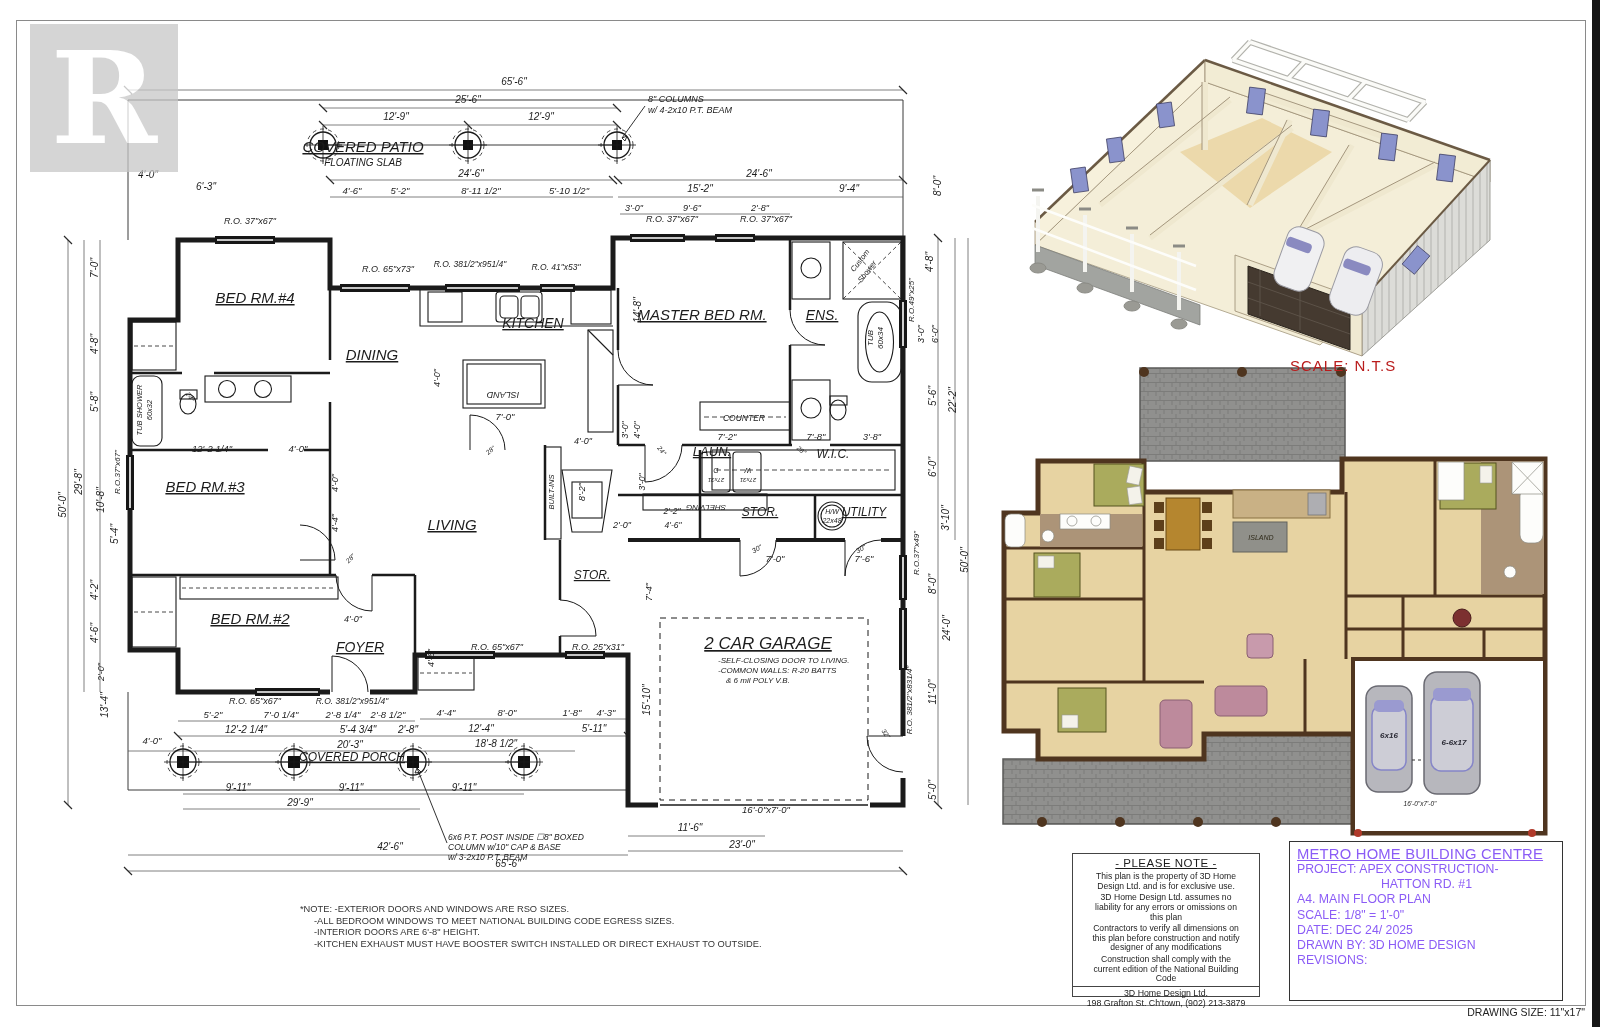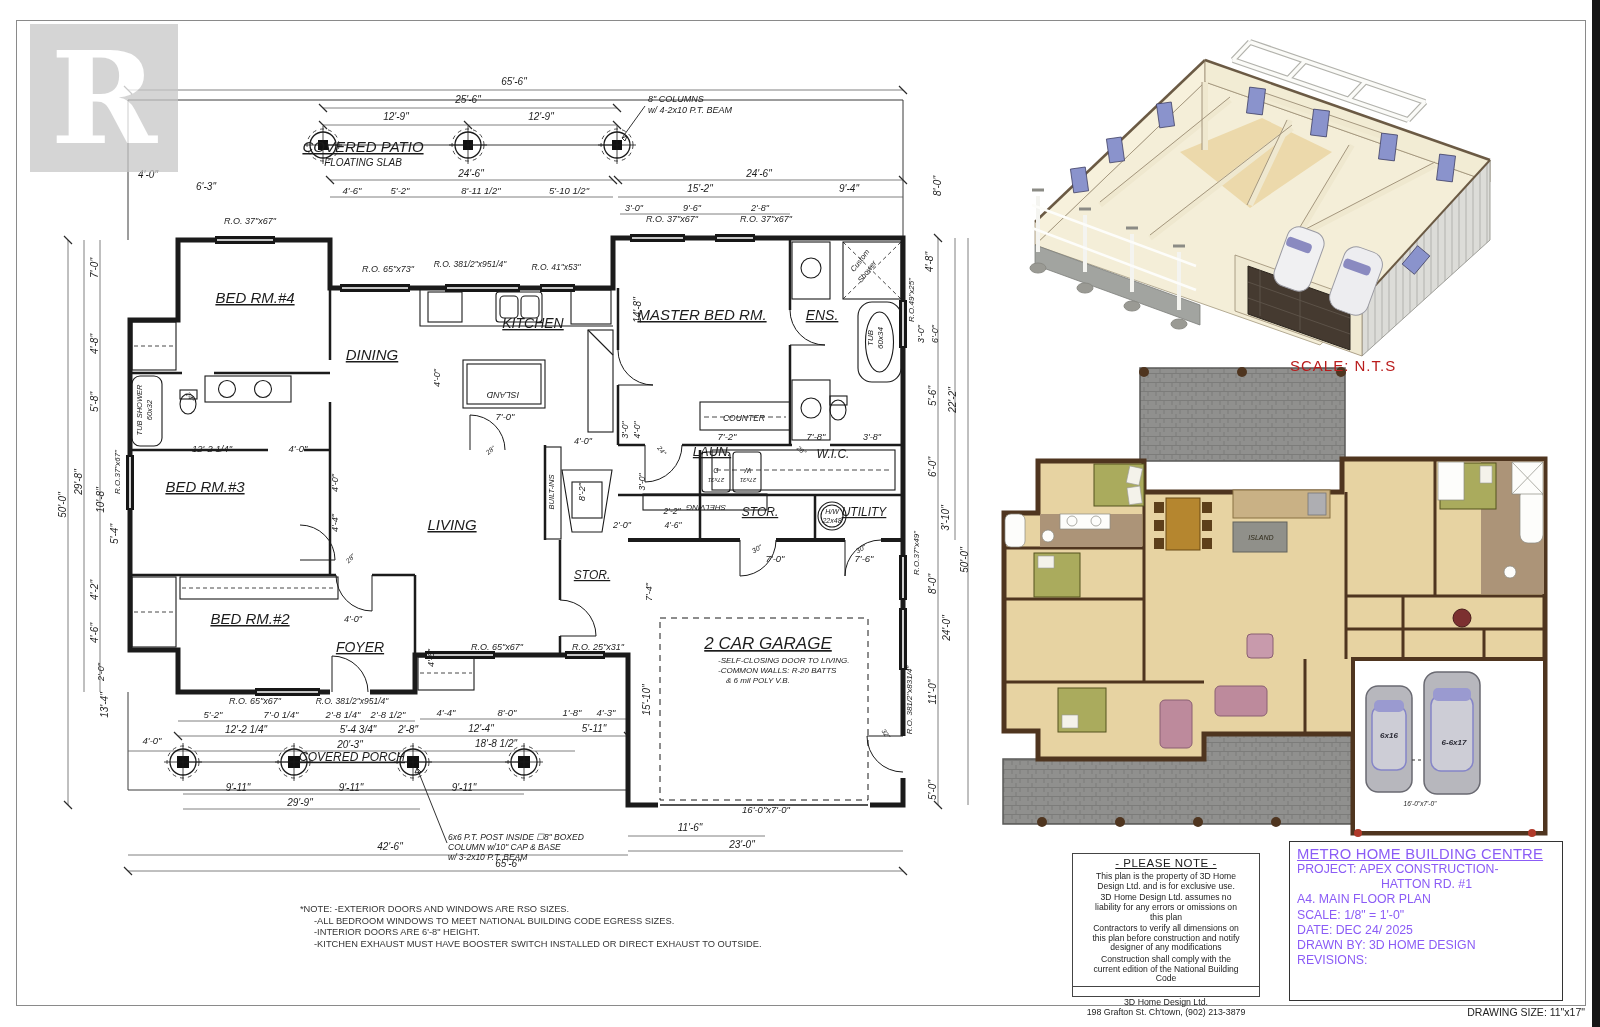--- a/index.html
+++ b/index.html
@@ -23,21 +23,21 @@
     text-decoration:underline;white-space:nowrap;color:#2a2a2a;}
   .plan-notes{margin-top:20px;font-size:9.3px;color:#333;line-height:1.25;}
   .plan-notes div:first-child{margin-left:0;}
   .plan-notes div{margin-left:14px;}
   
   .please-note{position:absolute;left:1072px;top:853px;width:188px;height:144px;border:1px solid #444;
     font-family:Liberation Sans, sans-serif;color:#1c1c1c;text-align:center;box-sizing:border-box;}
   .pn-title{font-size:11.5px;text-decoration:underline;margin-top:3px;letter-spacing:.5px;}
   .pn-body{padding:1px 3px 0 3px;}
   .pn-body p{margin:2px 13px;font-size:8.6px;line-height:1.12;}
-  .pn-foot{border-top:1px solid #444;margin-top:2px;padding-top:10px;font-size:8.8px;line-height:1.15;}
+  .pn-foot{border-top:1px solid #444;margin-top:2px;padding-top:1px;font-size:8.8px;line-height:1.15;}
   
   .title-block{position:absolute;left:1289px;top:841px;width:274px;height:160px;border:1.5px solid #333;
     box-sizing:border-box;padding:4px 6px 0 7px;color:#8b5cf6;}
   .tb-company{font-size:14.8px;text-decoration:underline;white-space:nowrap;letter-spacing:.2px;}
   .tb-row{font-size:12.3px;line-height:1.24;white-space:nowrap;}
   .tb-indent{text-align:center;}
   .drawing-size{position:absolute;left:1330px;top:1006px;width:255px;font-size:10.5px;color:#222;text-align:right;}
   .scale-note{position:absolute;left:1290px;top:357px;width:220px;font-size:15px;color:#b91c1c;
     letter-spacing:1px;}
 </style>

